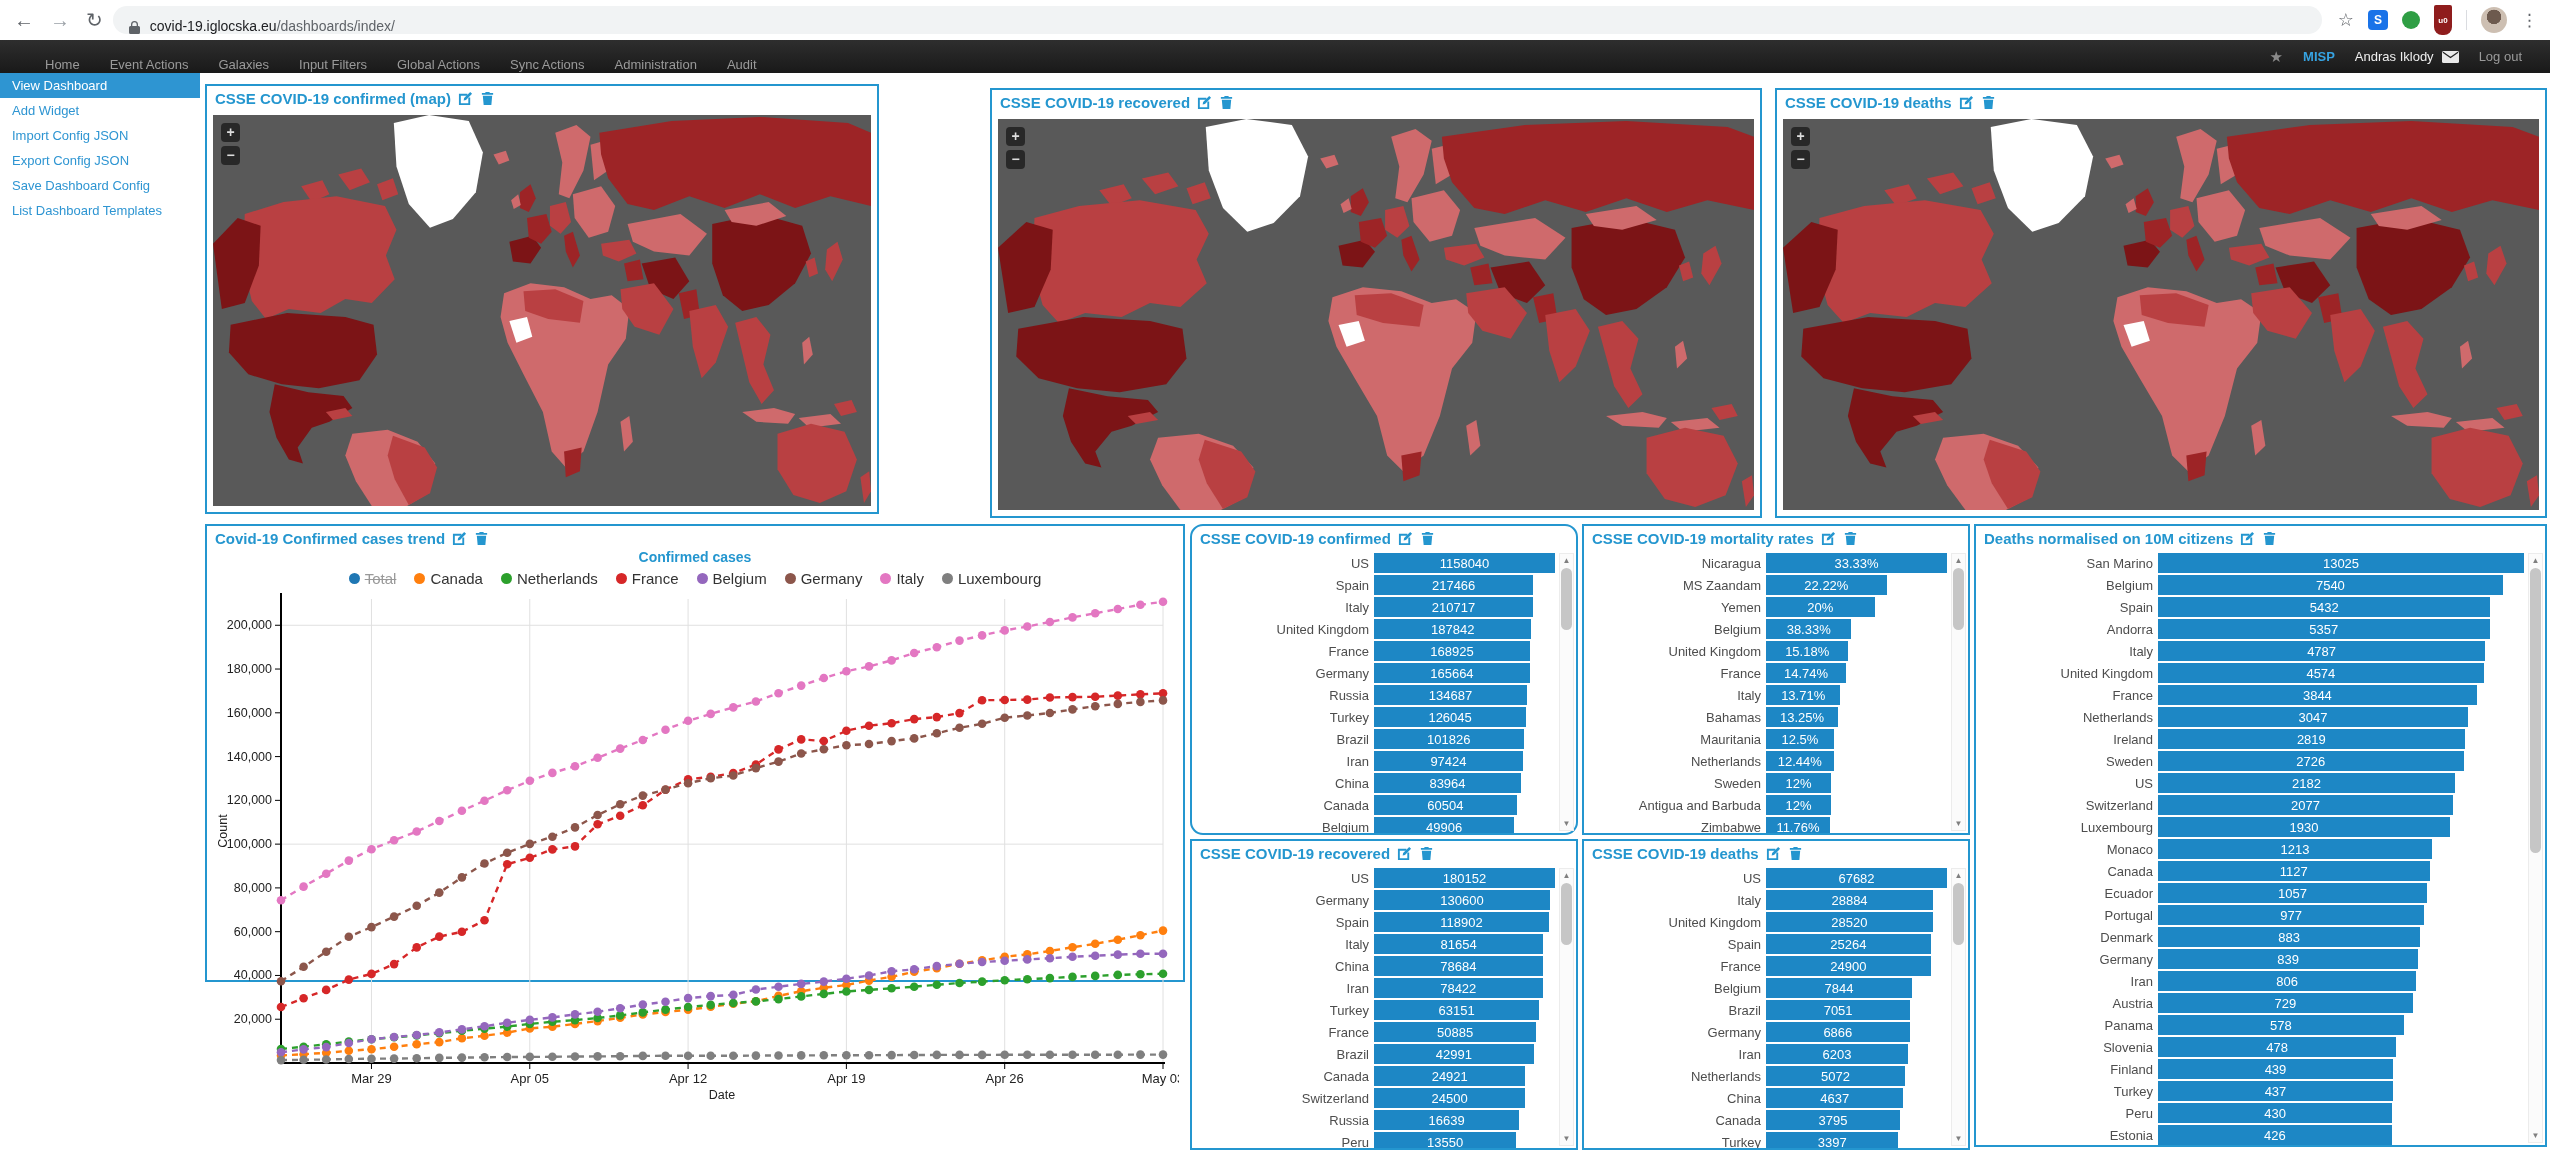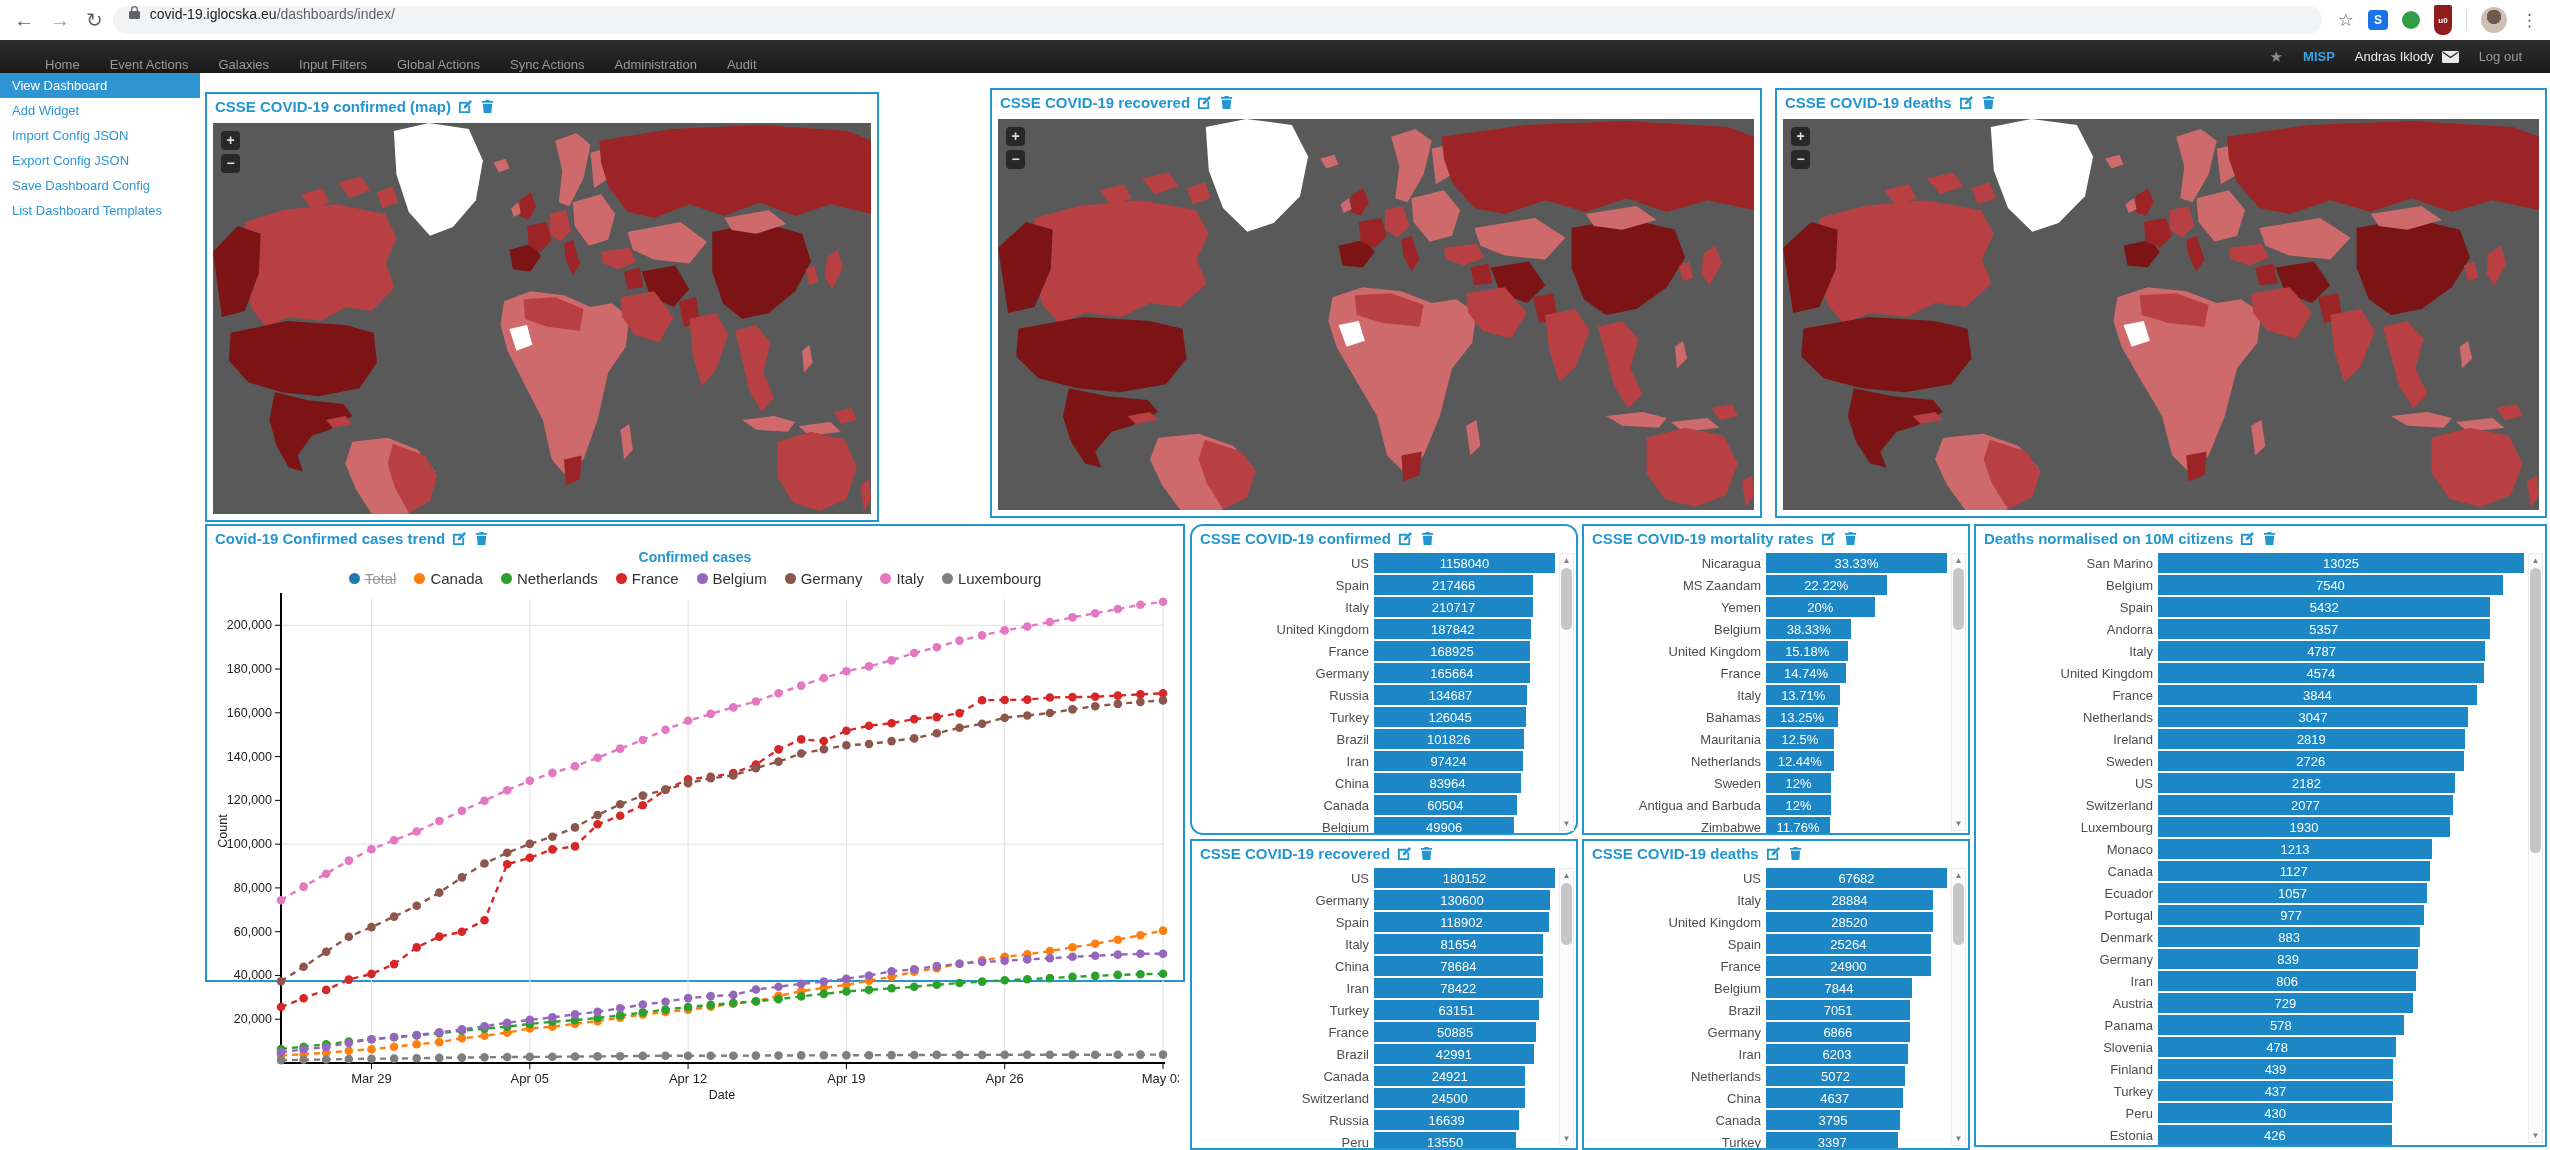--- a/index.html
+++ b/index.html
@@ -6,21 +6,21 @@
   html,body { margin:0; padding:0; width:2550px; height:1150px; background:#fff;
               font-family:"Liberation Sans", sans-serif; overflow:hidden; position:relative; }
 
   
   .chrome { position:absolute; top:0; left:0; width:2550px; height:40px; background:#fff;
             display:flex; align-items:center; }
   .nav-btns { display:flex; align-items:center; gap:16px; padding:0 10px 0 14px; }
   .nav-glyph { font-size:20px; color:#5f6368; cursor:pointer; line-height:1; }
   .nav-glyph.fwd { color:#9aa0a6; }
   .url-pill { flex:1; height:28px; background:#f1f3f4; border-radius:14px; display:flex;
-              align-items:flex-start; padding:0 16px; margin-right:16px; }
+              align-items:flex-end; padding:0 16px; margin-right:16px; }
   .lock-icon { margin-right:10px; display:inline-flex; }
   .url-text { font-size:14px; color:#202124; white-space:nowrap; }
   .url-text .path { color:#5f6368; }
   .chrome-right { display:flex; align-items:center; gap:14px; padding-right:12px; }
   .star-glyph { font-size:18px; color:#5f6368; cursor:pointer; }
   .ext { width:20px; height:20px; border-radius:4px; display:flex; align-items:center;
          justify-content:center; font-size:12px; font-weight:bold; color:#fff; cursor:pointer; }
   .ext-s { background:#1a73e8; }
   .ext-g { background:#2f9e44; border-radius:50%; width:18px; height:18px; }
   .ext-shield { background:#8f1d1d; width:18px; height:30px; border-radius:2px 2px 8px 8px;
@@ -47,21 +47,21 @@
   .side-item { padding:5px 12px; font-size:13px; color:#2e95d2; cursor:pointer; }
   .side-item.active { background:#2e95d2; color:#fff; }
 
   
   .widget { position:absolute; border:2px solid #2496cf; background:#fff; }
   .w-head { display:flex; align-items:center; gap:7px; padding:4px 8px 1px; }
   .w-title { color:#2496cf; font-weight:bold; font-size:15px; white-space:nowrap; }
   .w-icon { display:inline-flex; cursor:pointer; }
   .w-icon svg { width:15px; height:15px; fill:#2496cf; }
 
-  #w-map1 { left:205px; top:92px;  width:674px; height:430px; }
+  #w-map1 { left:205px; top:84px;  width:674px; height:430px; }
   #w-map2 { left:990px; top:88px;  width:772px; height:430px; }
   #w-map3 { left:1775px; top:88px; width:772px; height:430px; }
   .map-body { position:absolute; left:6px; right:6px; top:29px; bottom:6px;
               background:#595959; overflow:hidden; }
   .map-body svg { width:100%; height:100%; display:block; }
   .zoom-ctl { position:absolute; left:8px; top:8px; z-index:2; }
   .zbtn { width:19px; height:19px; background:rgba(32,32,32,.85); color:#ddd; border-radius:4px;
           font-weight:bold; font-size:14px; line-height:19px; text-align:center;
           margin-bottom:4px; cursor:pointer; }
 

